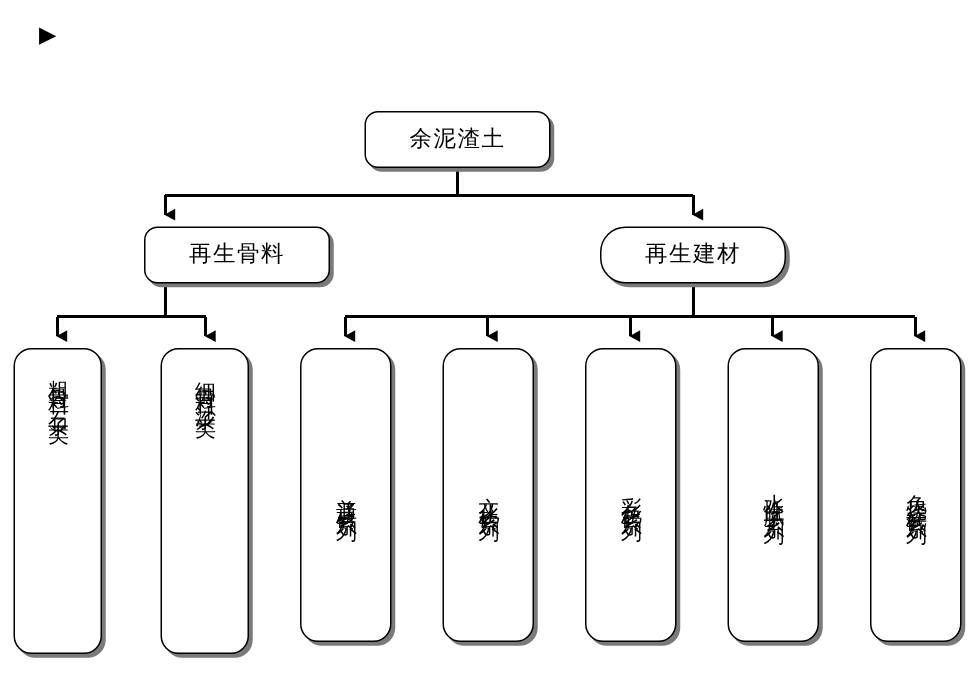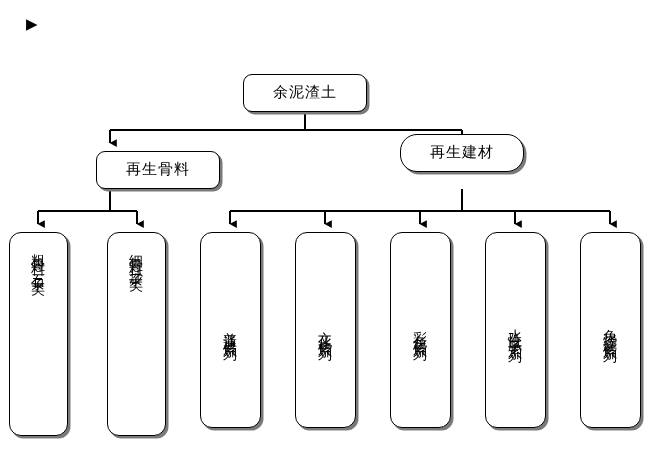--- a/index.html
+++ b/index.html
@@ -110,21 +110,21 @@
     </svg>
 
     <div class="node" style="left:243px;top:74px;width:124px;height:38px;">
       <span class="label">余泥渣土</span>
     </div>
 
     <div class="node" style="left:48px;top:151px;width:124px;height:38px;margin-left:48px;">
       <span class="label">再生骨料</span>
     </div>
 
-    <div class="node" style="left:400px;top:134px;width:124px;height:38px;border-radius:17px;">
+    <div class="node" style="left:400px;top:151px;width:124px;height:38px;border-radius:17px;">
       <span class="label">再生建材</span>
     </div>
 
     <div class="node tall vert" style="left:9px;top:232px;width:59px;height:204px;">
       <span class="label">粗骨料（（石子类）</span>
     </div>
 
     <div class="node tall vert" style="left:107px;top:232px;width:59px;height:204px;">
       <span class="label">细骨料（沙子类）</span>
     </div>

